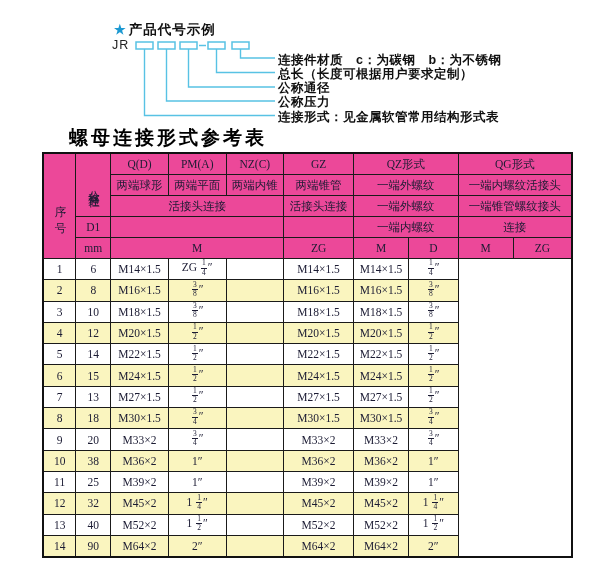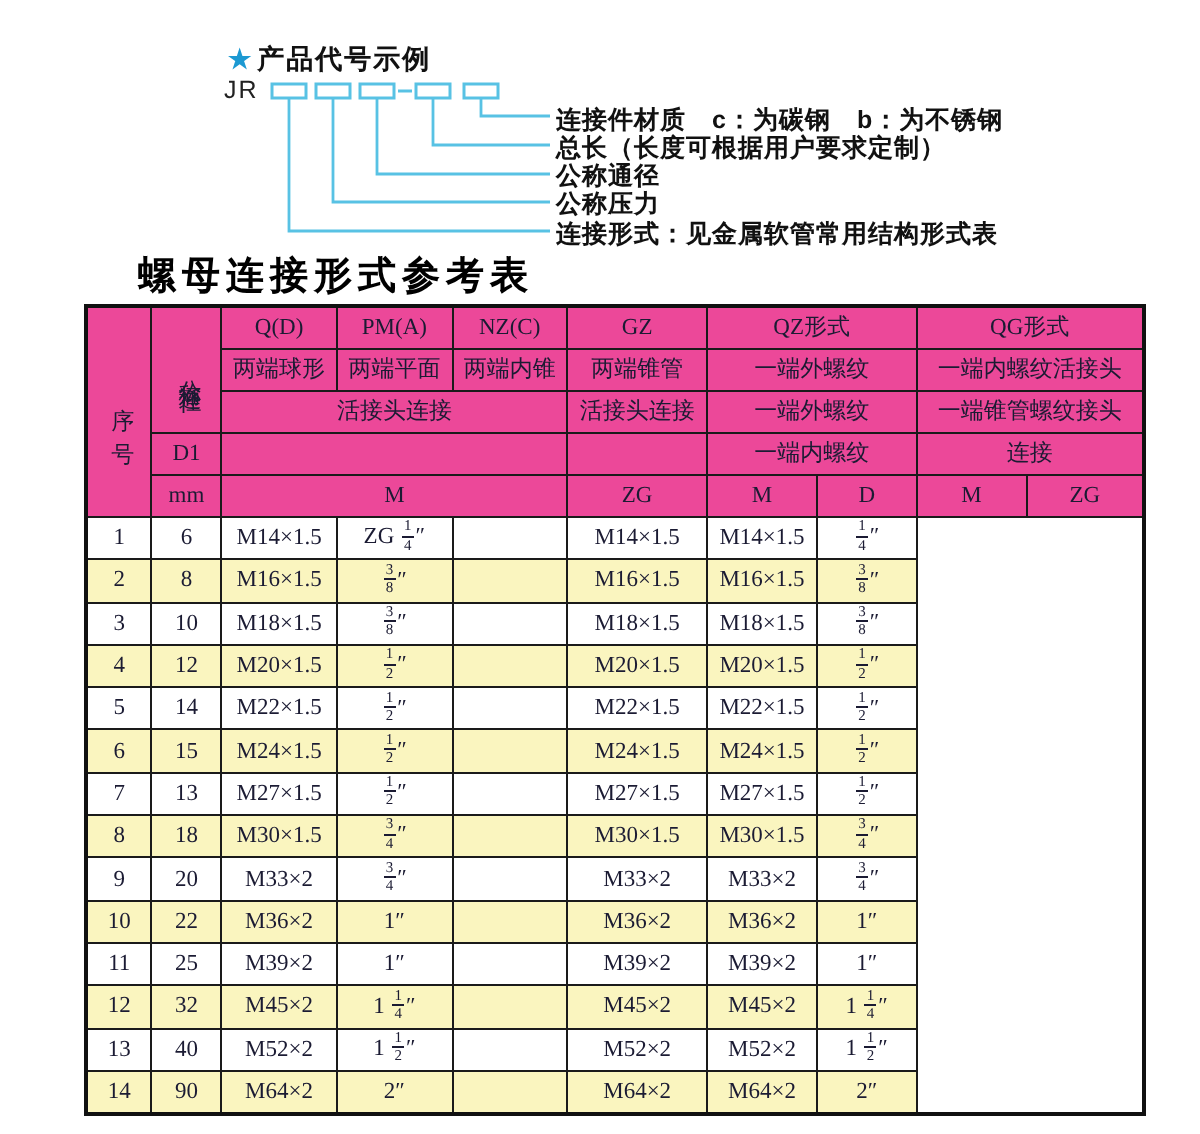--- a/index.html
+++ b/index.html
@@ -272,21 +272,21 @@
             <td></td>
             <td>M33×2</td>
             <td>M33×2</td>
             <td><span class="fr">
                 <i>3</i>
                 <i>4</i>
               </span>″</td>
           </tr>
           <tr class="stripe">
             <td>10</td>
-            <td>22</td>
+            <td>38</td>
             <td>M36×2</td>
             <td>1″</td>
             <td></td>
             <td>M36×2</td>
             <td>M36×2</td>
             <td>1″</td>
           </tr>
           <tr>
             <td>11</td>
             <td>25</td>

